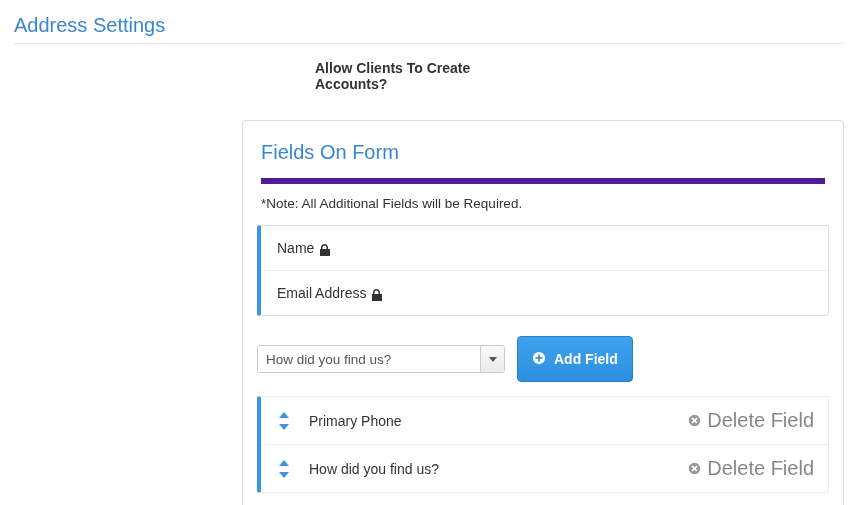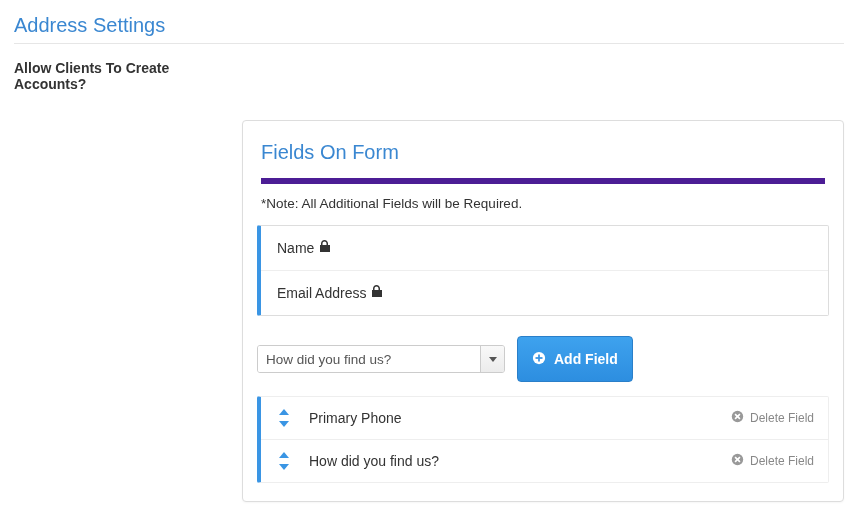--- a/index.html
+++ b/index.html
@@ -18,20 +18,21 @@
     font-weight: 400;
     padding-bottom: 6px;
     border-bottom: 1px solid #e6e6e6;
     margin: 0 0 16px 0;
   }
   .setting-row {
     display: flex;
     align-items: center;
     gap: 16px;
     margin-bottom: 28px;
+    flex-direction: column;
   }
   .setting-label {
     font-weight: 700;
     color: #333;
     width: 228px;
   }
   .select-wrap {
     position: relative;
     display: inline-block;
   }
@@ -97,21 +98,21 @@
   .locked-list {
     border: 1px solid #ddd;
     border-left: 4px solid #3a95e4;
     border-radius: 2px;
     overflow: hidden;
     margin-bottom: 20px;
   }
   .locked-row {
     padding: 14px 16px;
     display: flex;
-    align-items: flex-start;
+    align-items: flex-end;
     gap: 6px;
     color: #333;
   }
   .locked-row + .locked-row { border-top: 1px solid #eee; }
   .lock-icon svg { display: block; }
 
   .add-row {
     display: flex;
     align-items: center;
     gap: 12px;
@@ -197,21 +198,21 @@
   }
   .sort-handles .tri.up { border-bottom: 6px solid #3a95e4; }
   .sort-handles .tri.down { border-top: 6px solid #3a95e4; }
   .field-label {
     flex: 1;
     color: #333;
     padding-left: 6px;
   }
   .delete-link {
     color: #888;
-    font-size: 12px;
+    font-size: 20px;
     display: inline-flex;
     align-items: center;
     gap: 6px;
     cursor: pointer;
   }
   .x-circle { width: 13px; height: 13px; }
 </style>
 </head>
 <body>
 

